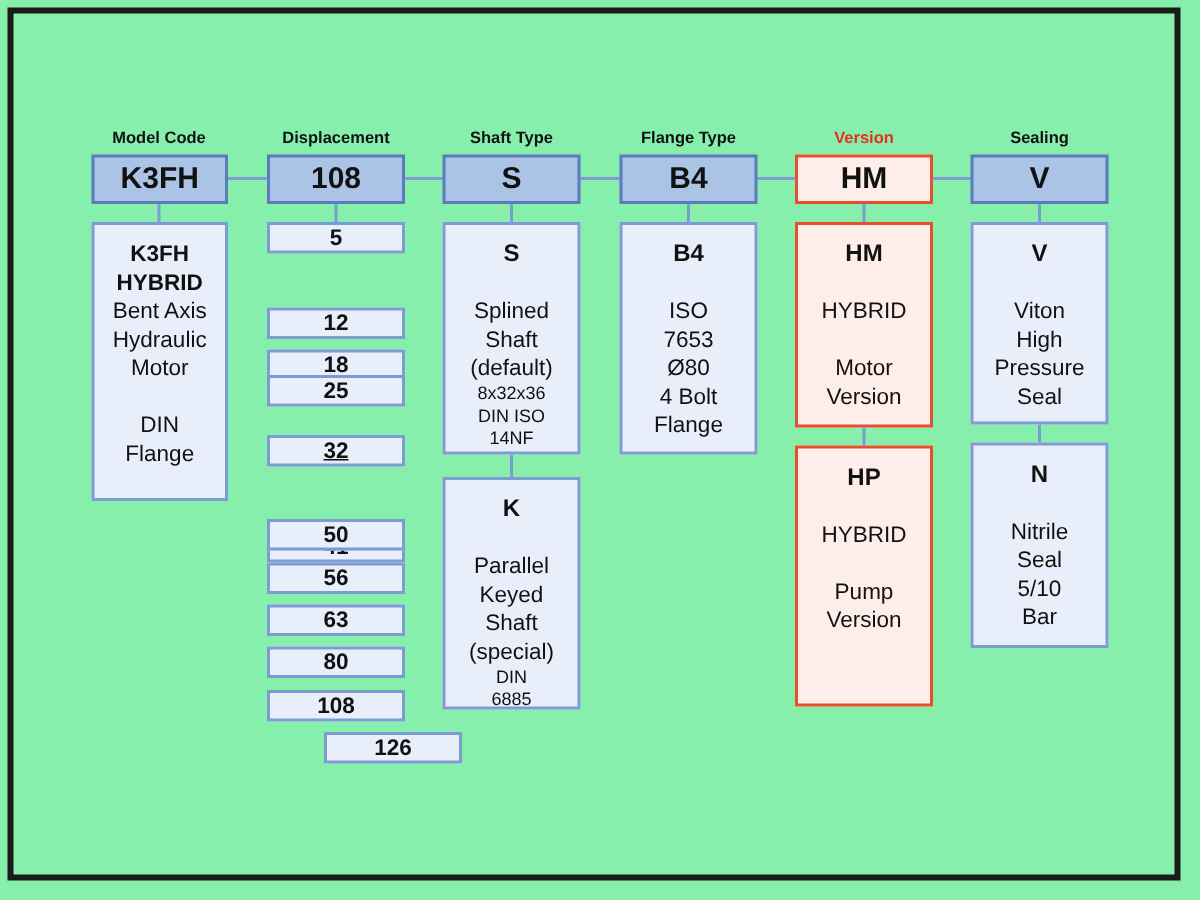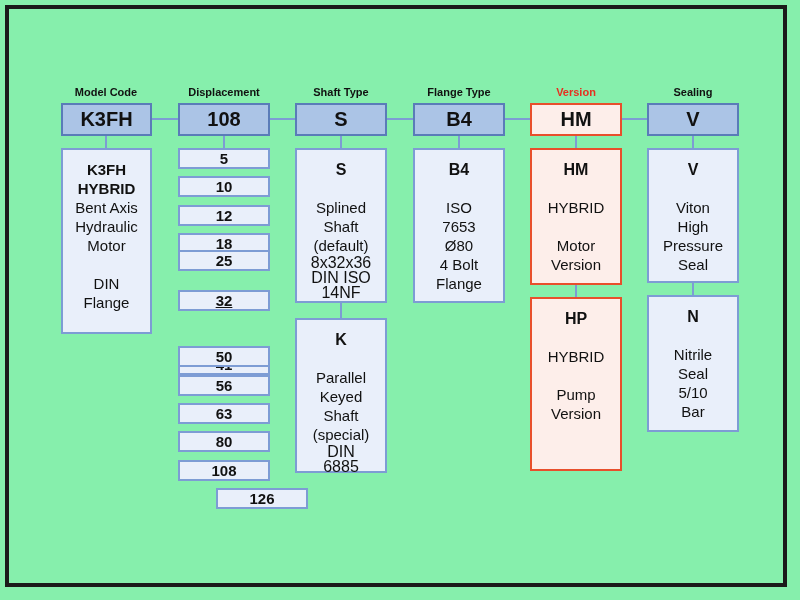--- a/index.html
+++ b/index.html
@@ -22,21 +22,21 @@
               font-size:20px; font-weight:bold; }
   .code-box.ver { background:#fdeeea; border-color:#e84f2c; }
 
   .detail { position:absolute; box-sizing:border-box; background:#e9effa;
             border:2px solid #7d9cd4; z-index:2; text-align:center;
             font-size:15px; line-height:19px; padding-top:10px; }
   .detail.ver { background:#fdeeea; border-color:#e84f2c; }
   .code-line { font-weight:bold; font-size:16px; line-height:19px; }
   .line { min-height:19px; }
   .line.b { font-weight:bold; }
-  .sm { font-size:16px; line-height:15px; min-height:15px; }
+  .sm { font-size:12px; line-height:15px; min-height:15px; }
   .gap { height:19px; }
 
   .disp-item { position:absolute; left:178px; width:92px; height:21px;
                box-sizing:border-box; background:#e9effa; border:2px solid #7d9cd4;
                z-index:2; text-align:center; font-size:15px; font-weight:bold;
                line-height:17px; }
 </style>
 </head>
 <body>
 
@@ -73,21 +73,20 @@
     <div class="line b">HYBRID</div>
     <div class="line">Bent Axis</div>
     <div class="line">Hydraulic</div>
     <div class="line">Motor</div>
     <div class="gap"></div>
     <div class="line">DIN</div>
     <div class="line">Flange</div>
   </div>
 
   <div class="disp-item" style="top:148px;">5</div>
-  <div class="disp-item" style="top:176px;">10</div>
   <div class="disp-item" style="top:205px;">12</div>
   <div class="disp-item" style="top:233px;">18</div>
   <div class="disp-item" style="top:250px;">25</div>
   <div class="disp-item" style="top:290px;text-decoration:underline;">32</div>
   <div class="disp-item" style="top:318px;margin-top:36px;">41</div>
   <div class="disp-item" style="top:346px;">50</div>
   <div class="disp-item" style="top:375px;">56</div>
   <div class="disp-item" style="top:403px;">63</div>
   <div class="disp-item" style="top:431px;">80</div>
   <div class="disp-item" style="top:460px;">108</div>

